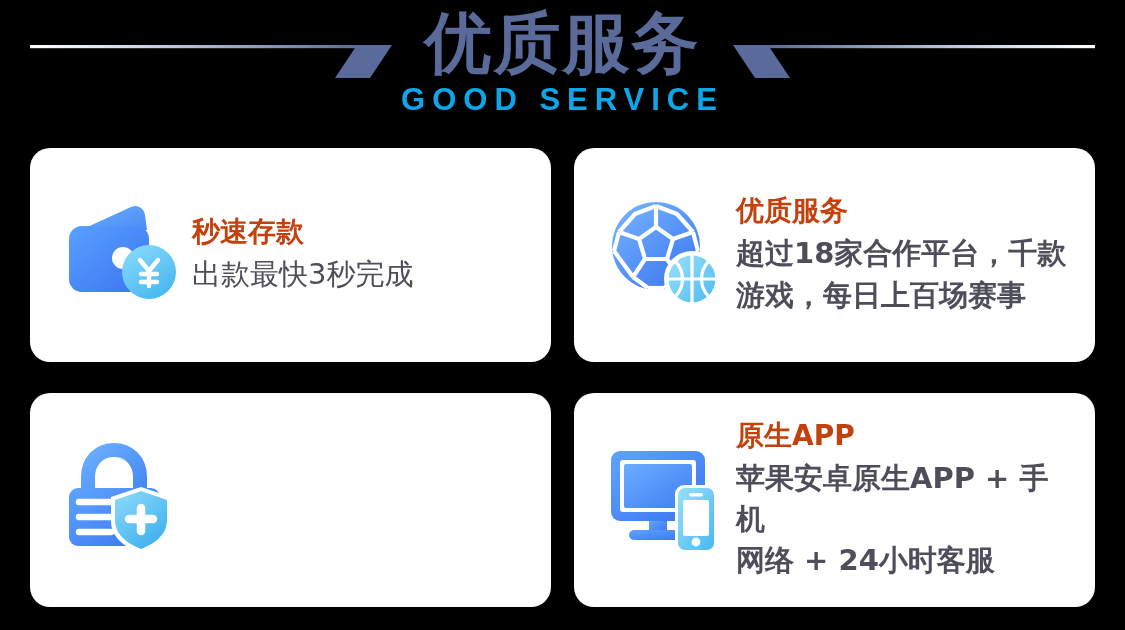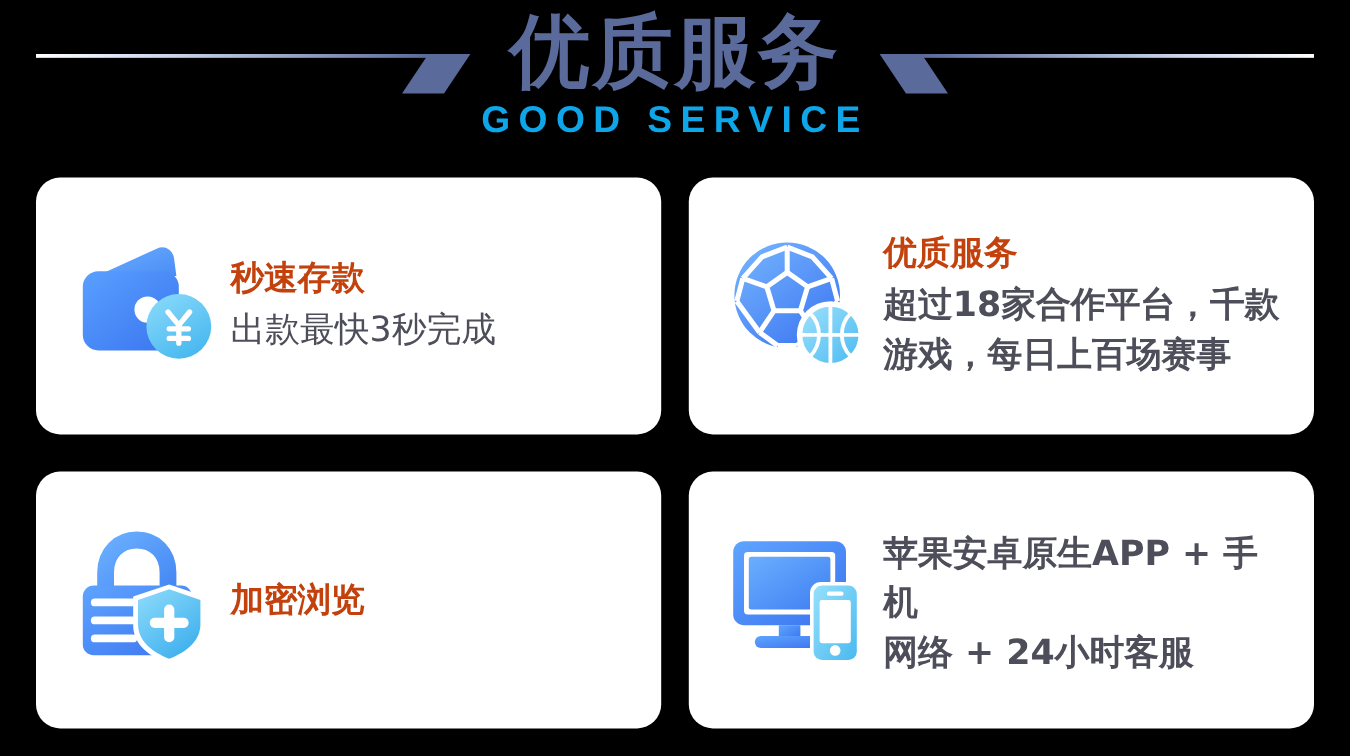--- a/index.html
+++ b/index.html
@@ -225,21 +225,20 @@
           </g>
           <path d="M80 46 L110 56 V80 C110 96 97 106 80 112 C63 106 50 96 50 80 V56 Z" fill="#ffffff"></path>
           <path d="M80 50 L106 59 V79 C106 93 95 102 80 108 C65 102 54 93 54 79 V59 Z" fill="url(#lshield)"></path>
           <g stroke="#ffffff" stroke-width="8.5" stroke-linecap="round">
             <path d="M80 67 V90"></path>
             <path d="M68 78 H92"></path>
           </g>
         </svg>
       </div>
       <div class="card-text">
-        <div class="card-title">加密浏览</div>
       </div>
     </div>
 
     <div class="card">
       <div class="card-icon">
         <svg width="118" height="118" viewBox="0 0 118 118" xmlns="http://www.w3.org/2000/svg">
           <defs>
             <linearGradient id="mon" x1="0" y1="0" x2="1" y2="1">
               <stop offset="0" stop-color="#5fa4ff"></stop>
                 <stop offset="1" stop-color="#3a74f0"></stop>
@@ -259,18 +258,19 @@
           <rect x="44" y="80" width="18" height="12" fill="url(#mon)"></rect>
           <rect x="24" y="89" width="58" height="10" rx="5" fill="url(#mon)"></rect>
           <rect x="70" y="44" width="42" height="68" rx="9" fill="#ffffff"></rect>
           <rect x="73" y="47" width="36" height="62" rx="7" fill="url(#phn)"></rect>
           <rect x="78" y="59" width="26" height="36" rx="2" fill="#ffffff"></rect>
           <rect x="84" y="52" width="14" height="3.4" rx="1.7" fill="#ffffff"></rect>
           <circle cx="91" cy="101" r="4.4" fill="#ffffff"></circle>
         </svg>
       </div>
       <div class="card-text">
+        <div class="card-title">原生APP</div>
         <div class="card-sub wide">苹果安卓原生APP + 手机<br>网络 + 24小时客服</div>
       </div>
     </div>
 
   </div>
 </div>
 
 </body></html>

